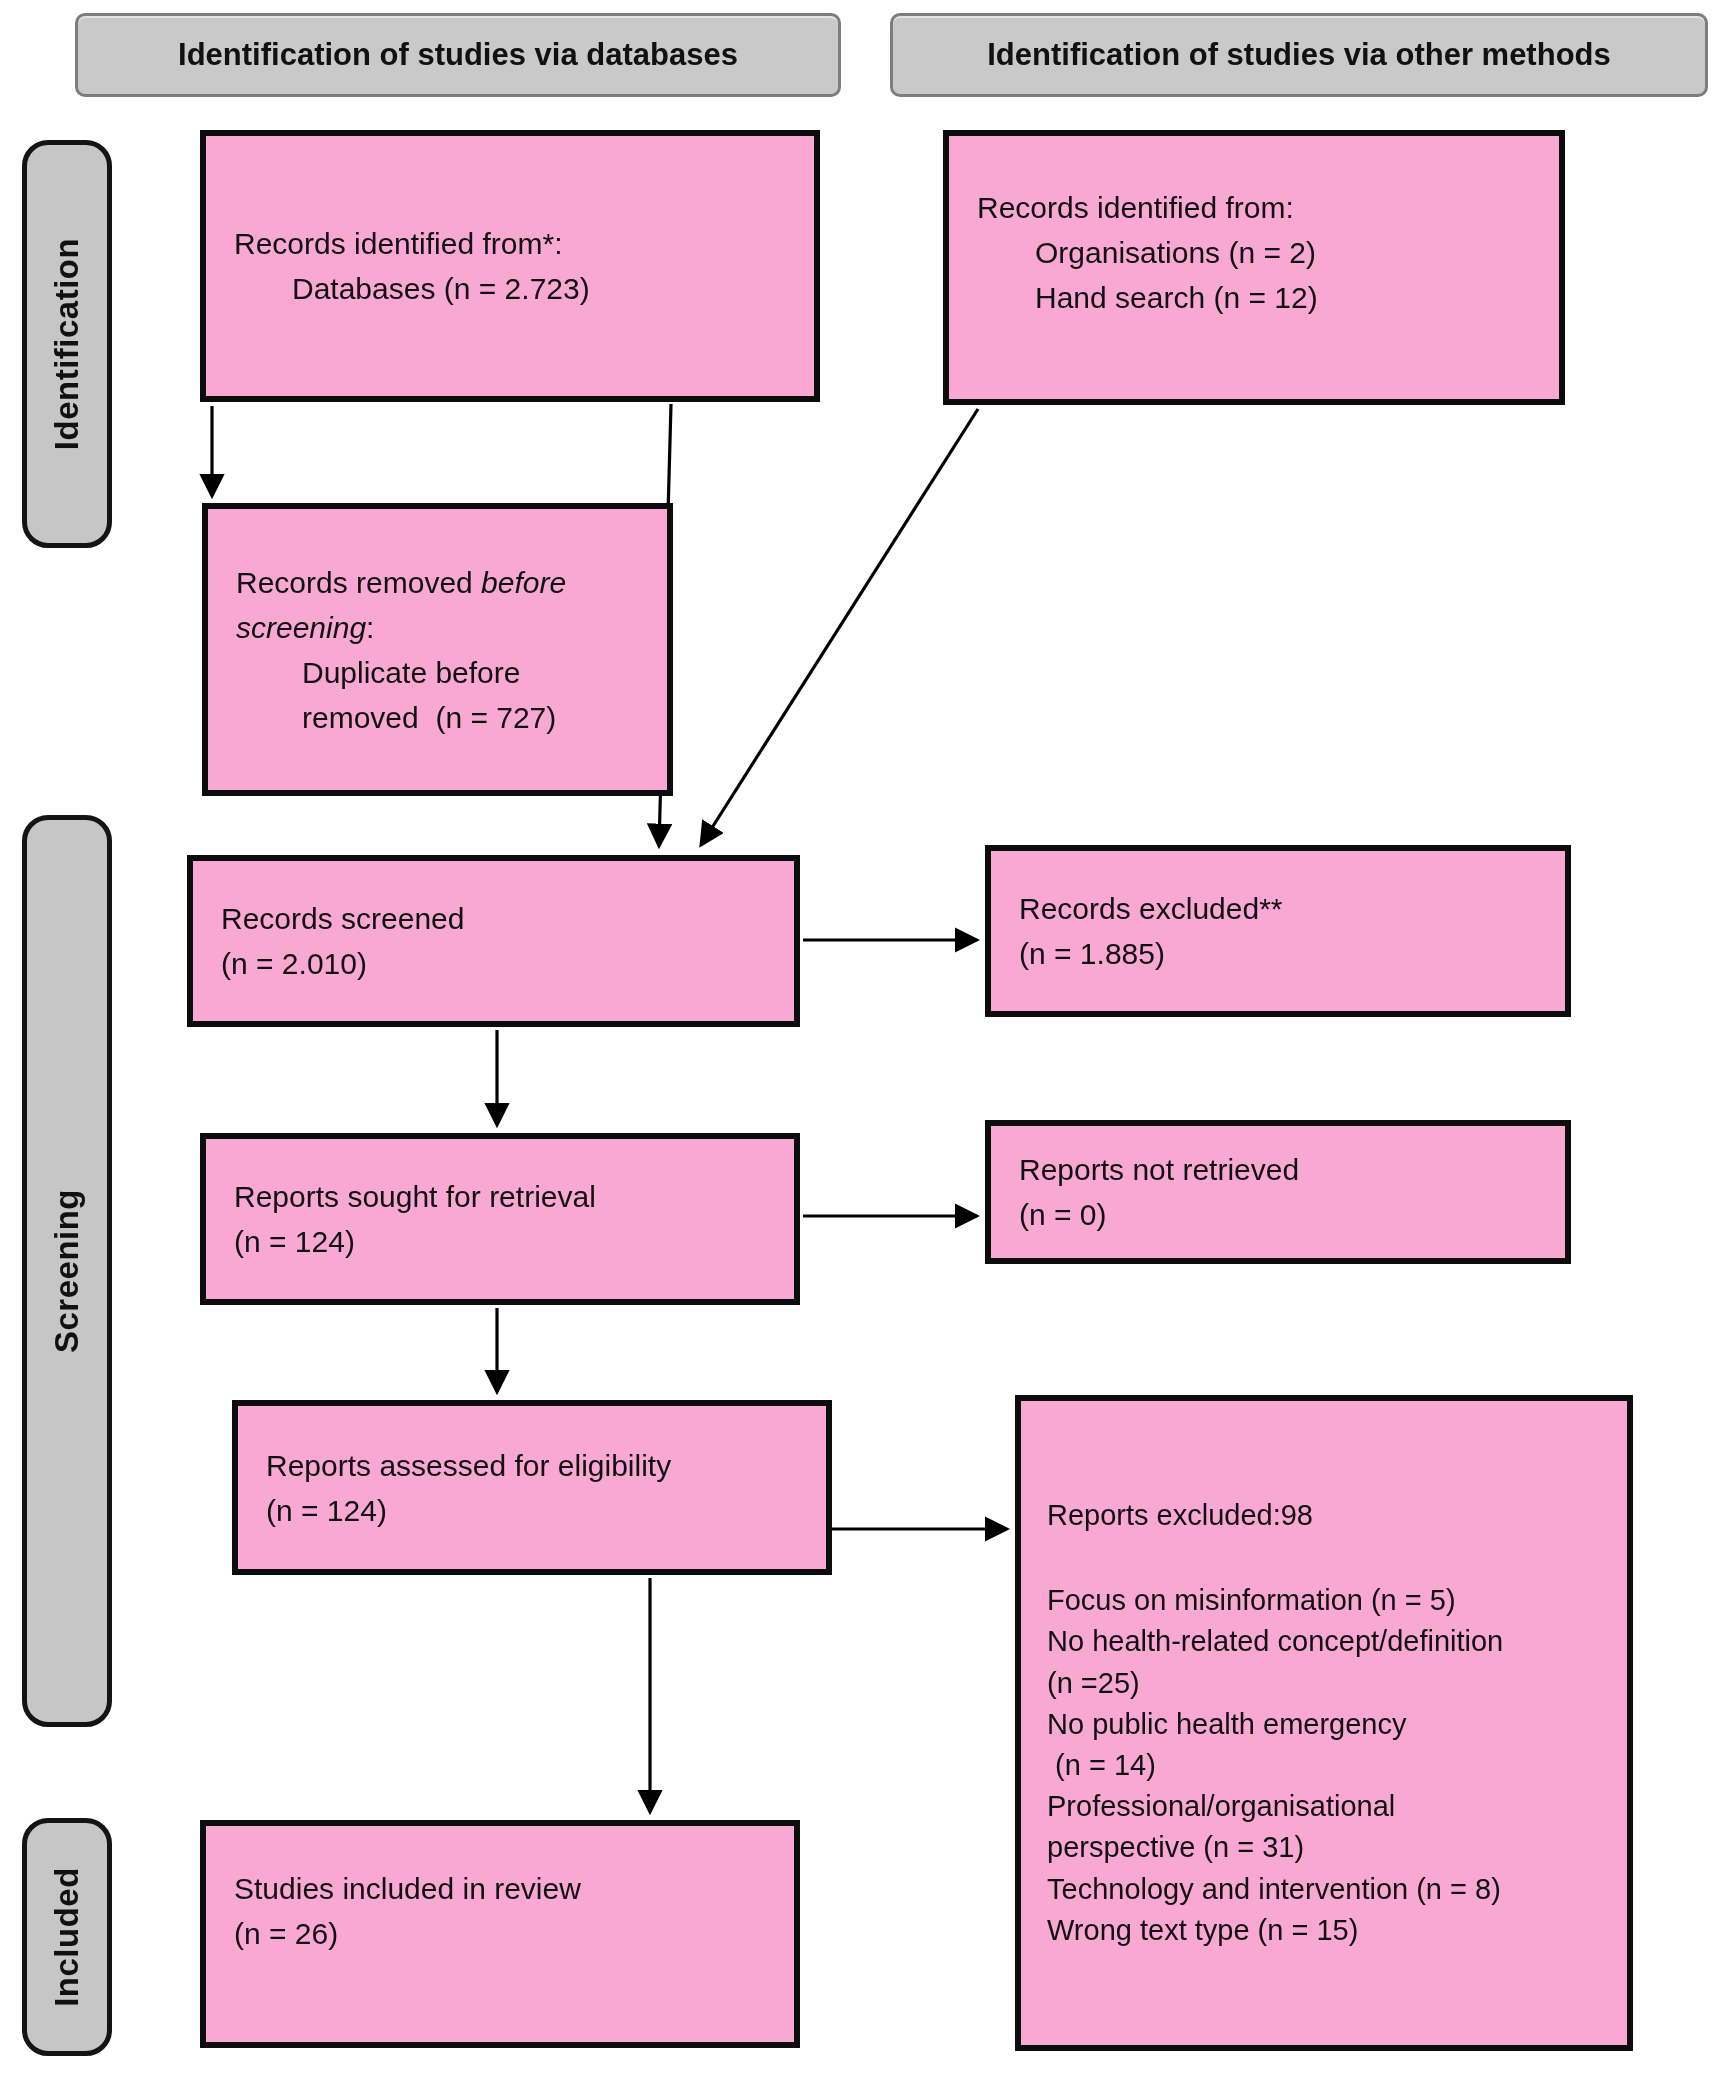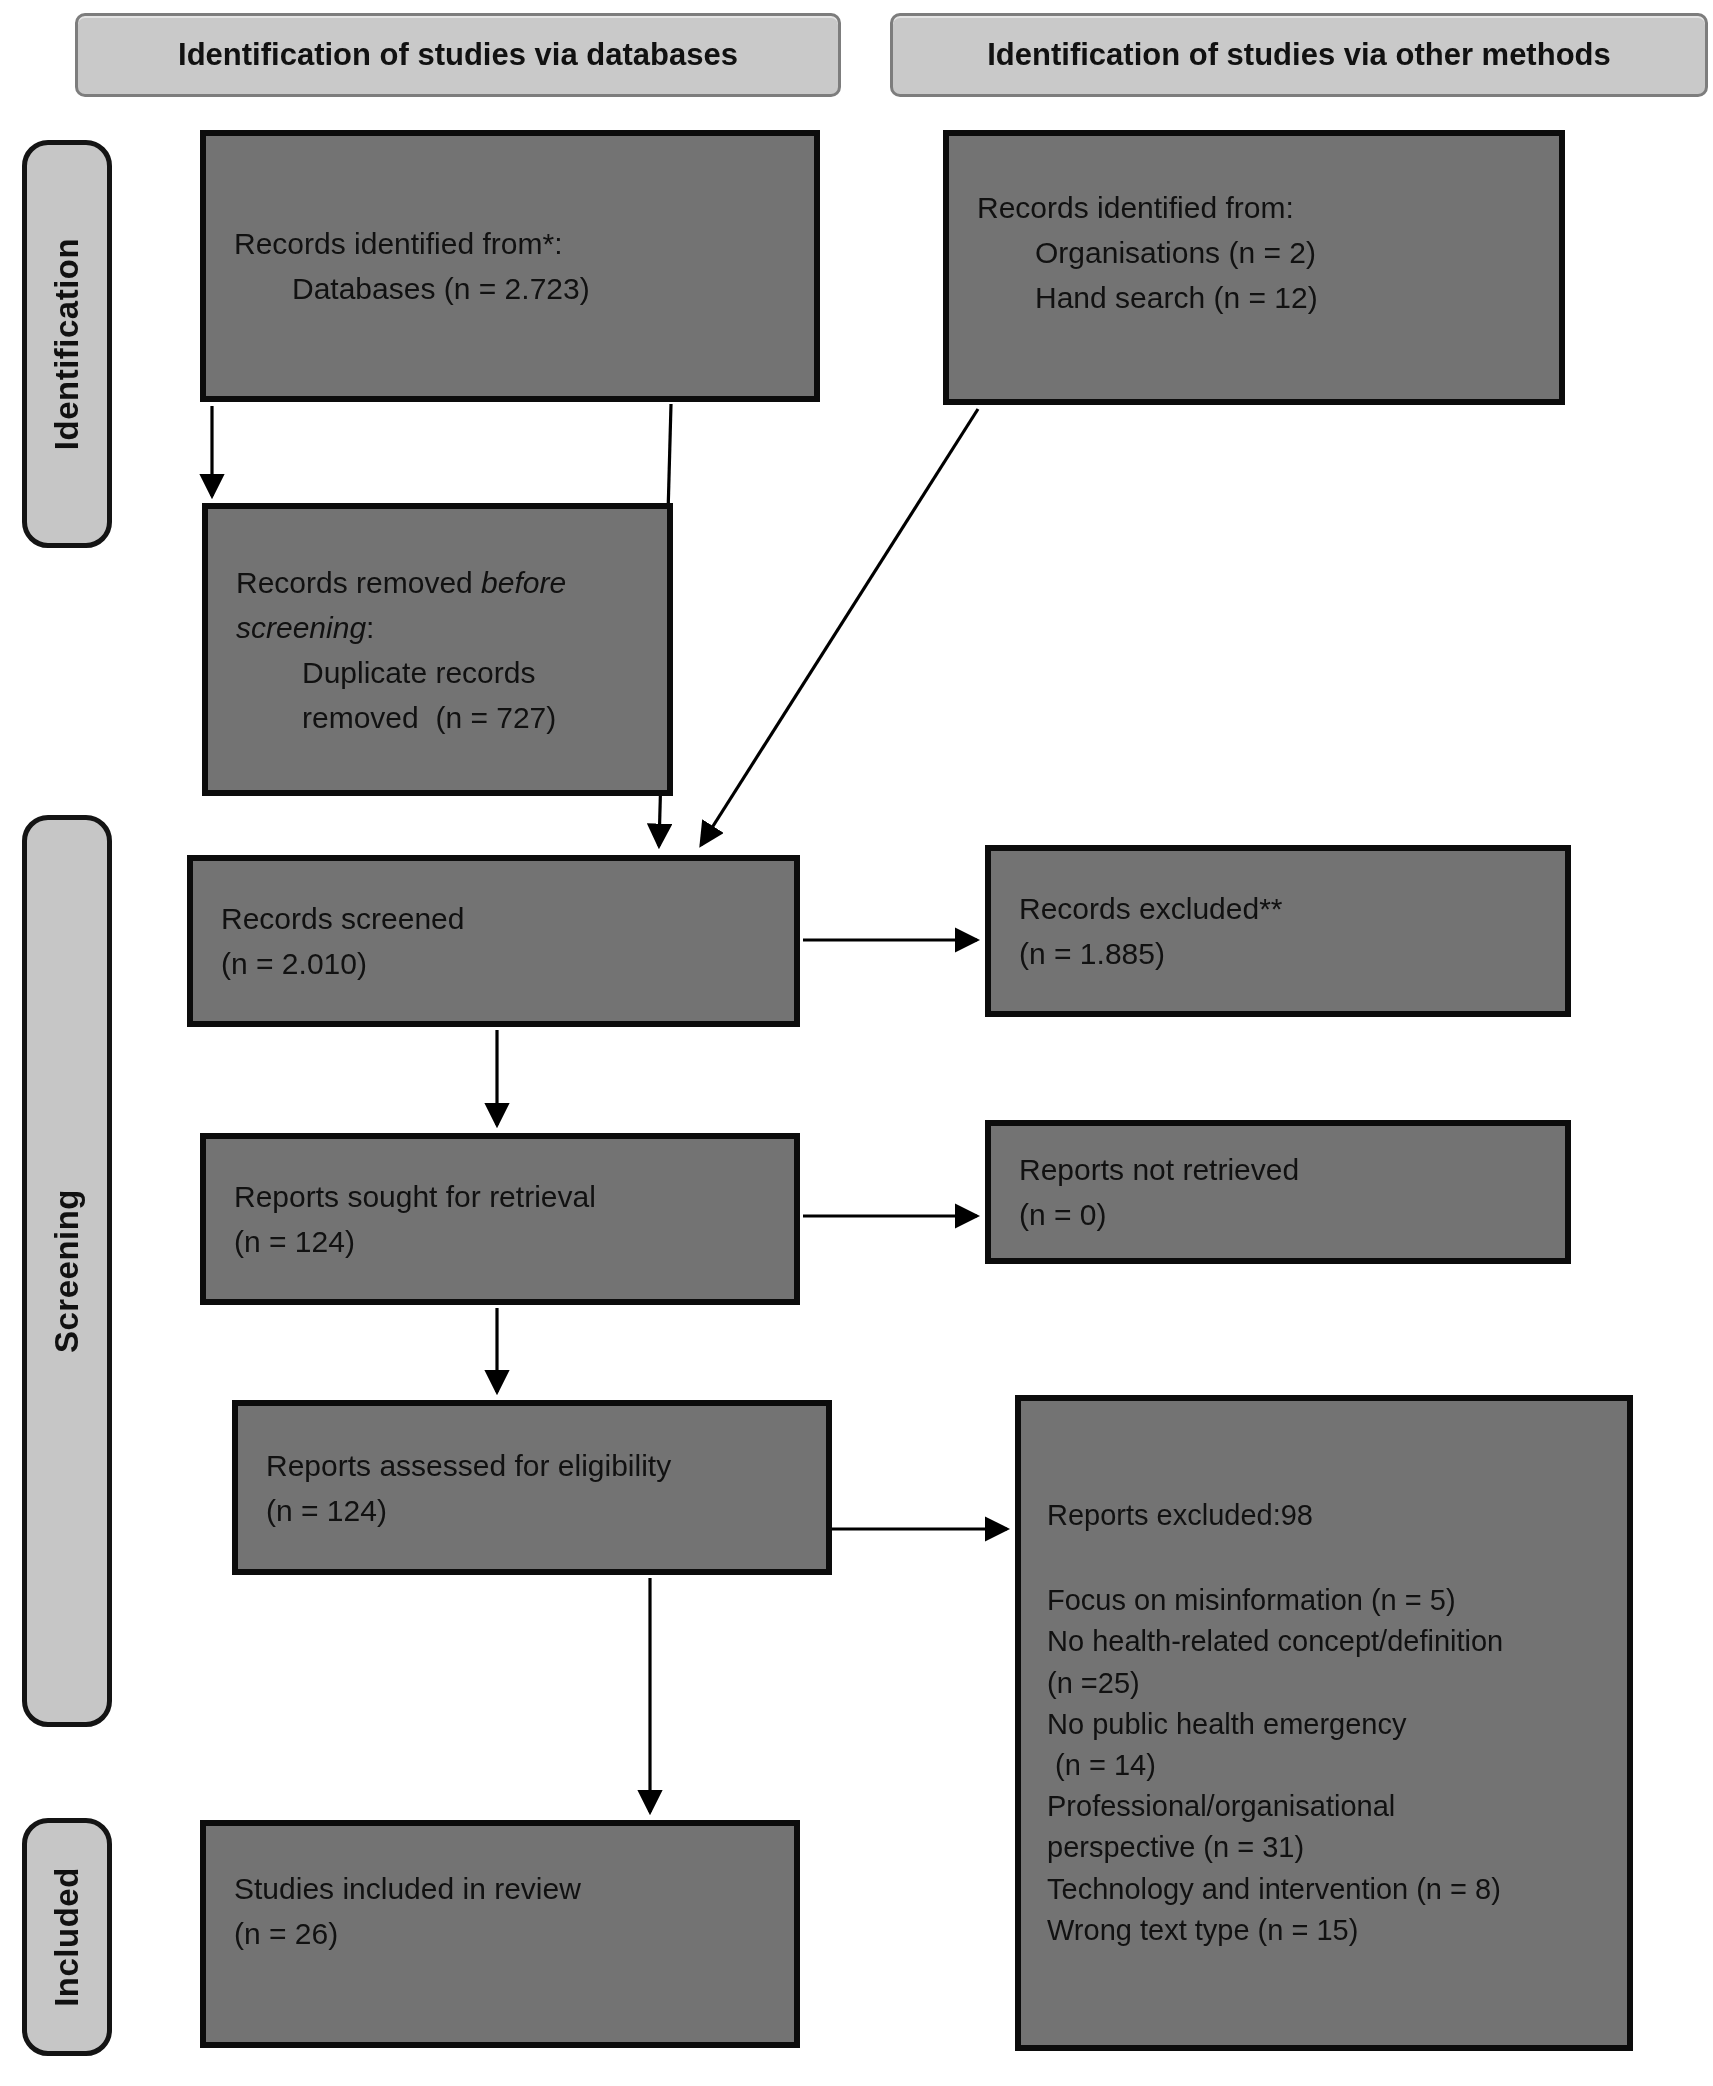--- a/index.html
+++ b/index.html
@@ -29,21 +29,21 @@
   }
   .stage-bar .vtext{
     position:absolute;top:50%;left:50%;
     transform:translate(-50%,-50%) rotate(-90deg);
     white-space:nowrap;
     font-weight:bold;font-size:33px;
     letter-spacing:0.5px;
   }
   .fbox{
     position:absolute;
-    background:#737373;
+    background:#f9a8d4;
     border:6px solid #0c0c0c;
     box-sizing:border-box;
     display:flex;flex-direction:column;justify-content:center;
     padding:14px 18px 14px 28px;
     font-size:30px;line-height:1.5;
   }
   .bl{white-space:pre-wrap;}
   .indent{padding-left:58px;}
   .indent2{padding-left:66px;}
   .excl-title{white-space:pre-wrap;margin-bottom:44px;}
@@ -99,21 +99,21 @@
 
   <div class="fbox" style="left:943px;top:130px;width:622px;height:275px;padding-bottom:44px;">
     <div class="bl">Records identified from:</div>
     <div class="bl indent">Organisations (n = 2)</div>
     <div class="bl indent">Hand search (n = 12)</div>
   </div>
 
   <div class="fbox" style="left:202px;top:503px;width:471px;height:293px;">
     <div class="bl"><span>Records removed </span><em>before</em></div>
     <div class="bl"><em>screening</em><span>:</span></div>
-    <div class="bl indent2">Duplicate records</div>
+    <div class="bl indent2">Duplicate before</div>
     <div class="bl indent2">removed  (n = 727)</div>
   </div>
 
   <div class="fbox" style="left:187px;top:855px;width:613px;height:172px;">
     <div class="bl">Records screened</div>
     <div class="bl">(n = 2.010)</div>
   </div>
 
   <div class="fbox" style="left:985px;top:845px;width:586px;height:172px;">
     <div class="bl">Records excluded**</div>

